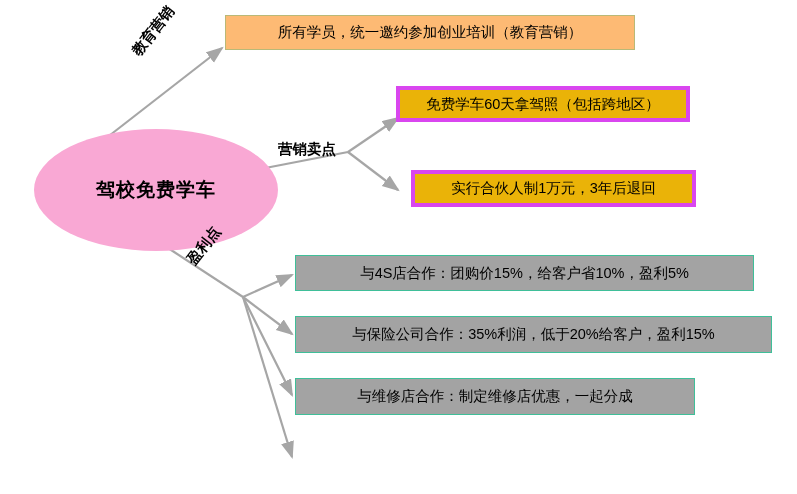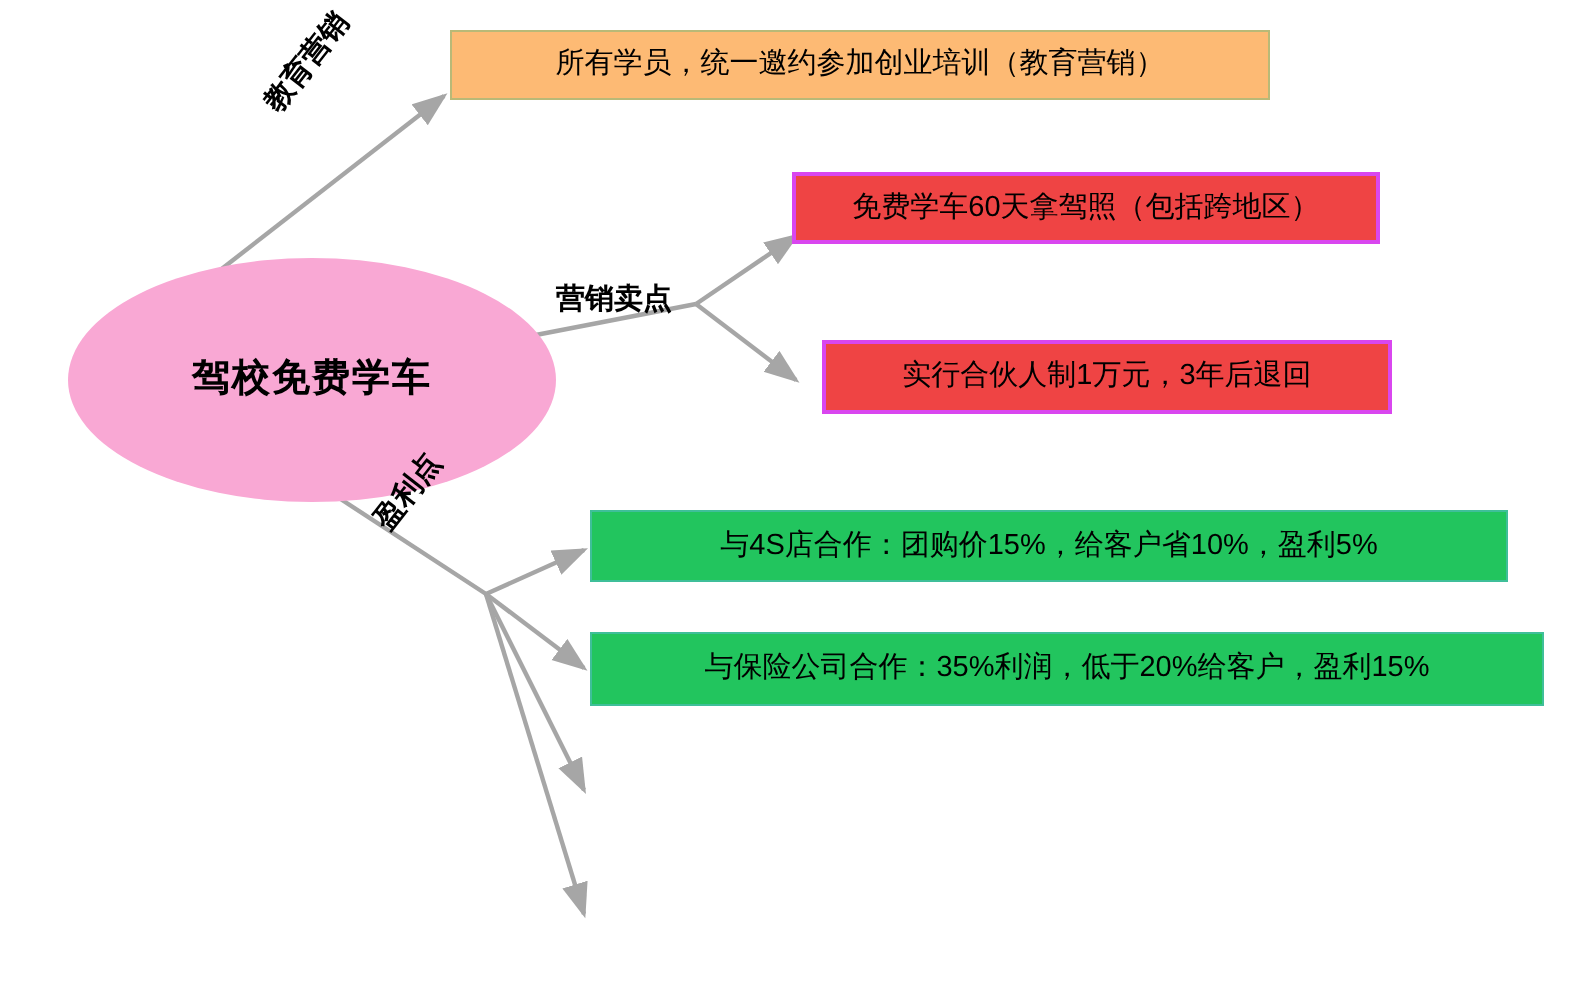--- a/index.html
+++ b/index.html
@@ -51,29 +51,29 @@
   
   .box-yellow {
     background: #fdba74;
     border: 1px solid #b9b977;
     color: #000000;
     font-size: 14.5px;
     padding: 4px 10px;
   }
   
   .box-olive {
-    background: #ef4444;
-    border: 2px solid #d946ef;
+    background: #eab308;
+    border: 4px solid #d946ef;
     color: #000000;
     font-size: 14.5px;
     padding: 4px 10px;
   }
   
   .box-green {
-    background: #22c55e;
+    background: #a3a3a3;
     border: 1px solid #3fbf99;
     color: #000000;
     font-size: 14.5px;
     padding: 4px 10px;
   }
   
   .branch-label {
     position: absolute;
     font-size: 14.5px;
     font-weight: bold;
@@ -131,15 +131,16 @@
   <div class="node box-yellow" style="left:225px; top:15px; width:410px; height:35px;">所有学员，统一邀约参加创业培训（教育营销）</div>
 
   <div class="node box-olive" style="left:396px; top:86px; width:294px; height:36px;">免费学车60天拿驾照（包括跨地区）</div>
 
   <div class="node box-olive" style="left:411px; top:170px; width:285px; height:37px;">实行合伙人制1万元，3年后退回</div>
 
   <div class="node box-green" style="left:295px; top:255px; width:459px; height:36px;">与4S店合作：团购价15%，给客户省10%，盈利5%</div>
 
   <div class="node box-green" style="left:295px; top:316px; width:477px; height:37px;">与保险公司合作：35%利润，低于20%给客户，盈利15%</div>
 
+  <div class="node box-green" style="left:295px; top:378px; width:400px; height:37px;">与维修店合作：制定维修店优惠，一起分成</div>
 
 
 </div>
 
 </body></html>

